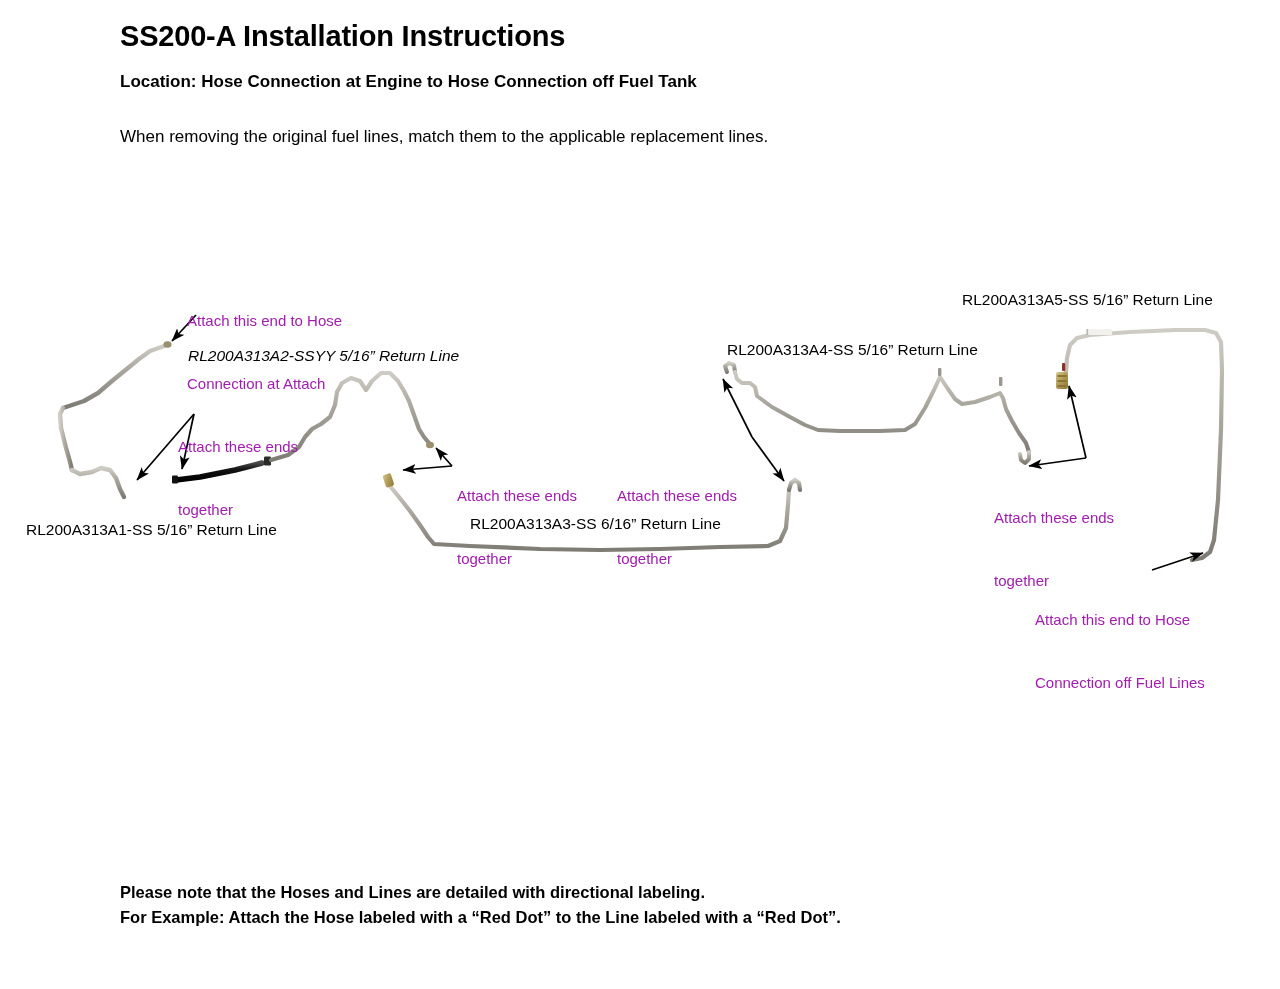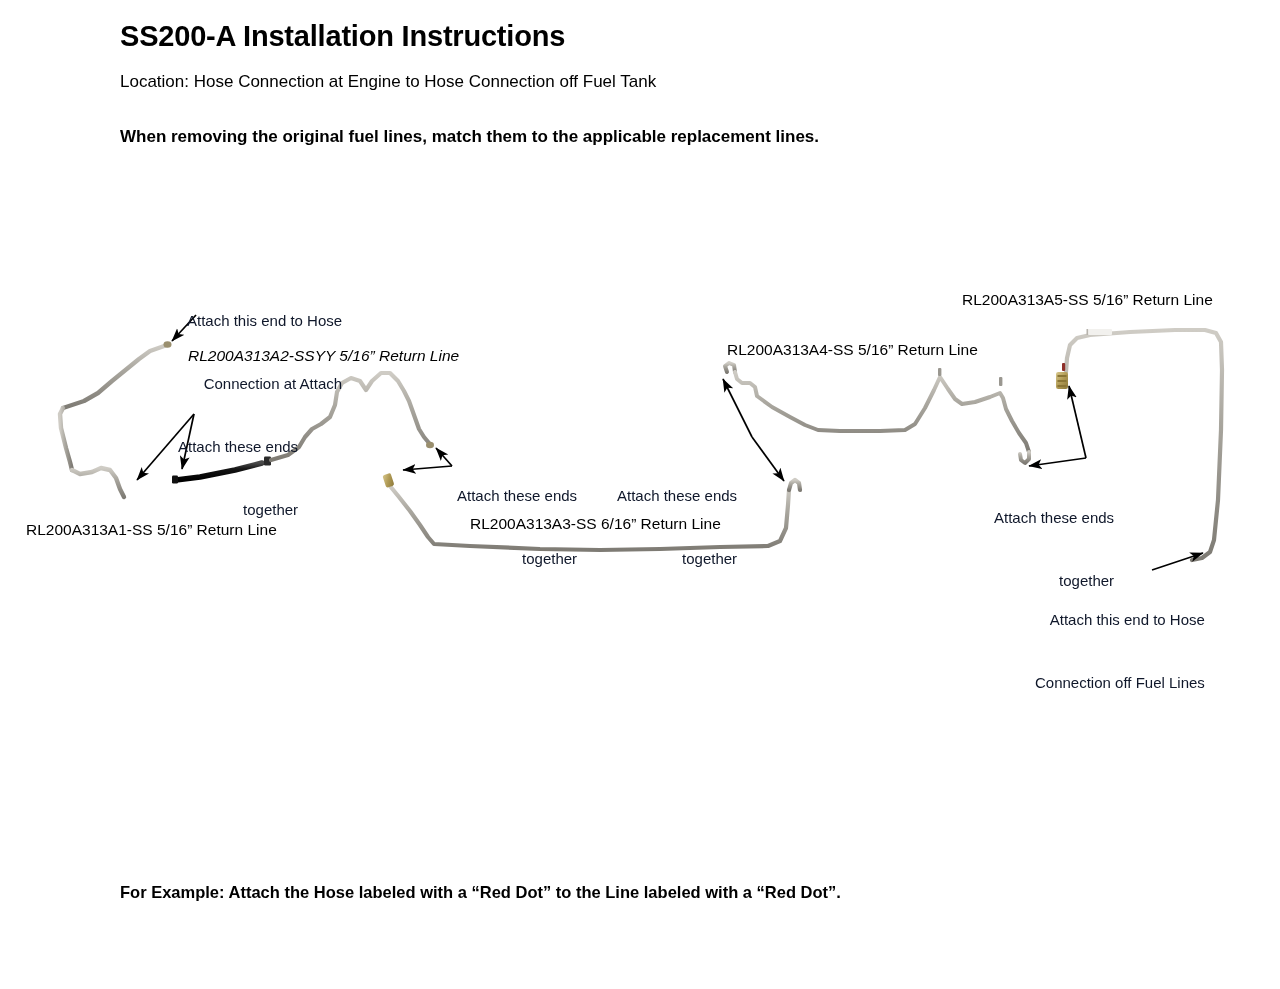--- a/index.html
+++ b/index.html
@@ -13,42 +13,41 @@
   }
   #sheet{position:absolute;inset:0;padding-left:25px;}
 
   .title{
     position:absolute;left:120px;top:20px;
     font-size:29px;font-weight:bold;letter-spacing:-0.2px;
     white-space:nowrap;
   }
   .subtitle{
     position:absolute;left:120px;top:72px;
-    font-size:17px;font-weight:normal;white-space:nowrap;
+    font-size:17px;font-weight:bold;white-space:nowrap;
   }
   .lead{
     position:absolute;left:120px;top:127px;
-    font-size:17px;font-weight:bold;white-space:nowrap;
+    font-size:17px;font-weight:normal;white-space:nowrap;
   }
   .footer{
     position:absolute;left:120px;top:880px;
     font-size:16.5px;font-weight:bold;line-height:25px;
   }
   .footer div{white-space:nowrap;}
 
   .diagram{
     position:absolute;left:0;top:0;width:1280px;height:989px;
     pointer-events:none;
   }
   .anno{
     position:absolute;
     font-size:15px;line-height:21px;
     white-space:pre;
-    color:#0f172a;
-    text-align:right;
+    color:#a21caf;
   }
   .partlabel{
     position:absolute;
     font-size:15.5px;
     white-space:nowrap;
     color:#000;
     text-align:center;
   }
 </style>
 </head>
@@ -194,16 +193,17 @@
     <div>Connection off Fuel Lines</div>
   </div>
 
   <div class="partlabel" style="left:26px;top:521px;">RL200A313A1-SS 5/16” Return Line</div>
   <div class="partlabel" style="left:188px;top:347px;font-style:italic;">RL200A313A2-SSYY 5/16” Return Line</div>
   <div class="partlabel" style="left:470px;top:515px;">RL200A313A3-SS 6/16” Return Line</div>
   <div class="partlabel" style="left:727px;top:341px;">RL200A313A4-SS 5/16” Return Line</div>
   <div class="partlabel" style="left:962px;top:291px;">RL200A313A5-SS 5/16” Return Line</div>
 
   <div class="footer">
+    <div>Please note that the Hoses and Lines are detailed with directional labeling.</div>
     <div>For Example: Attach the Hose labeled with a “Red Dot” to the Line labeled with a “Red Dot”.</div>
   </div>
 
 </div>
 
 </body></html>

